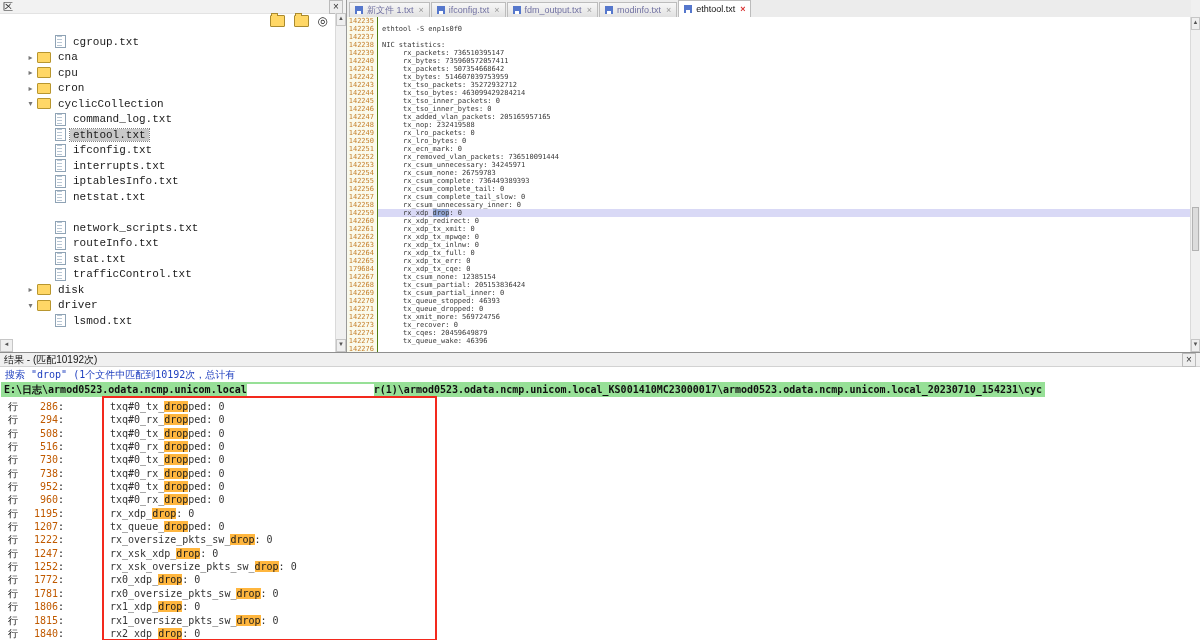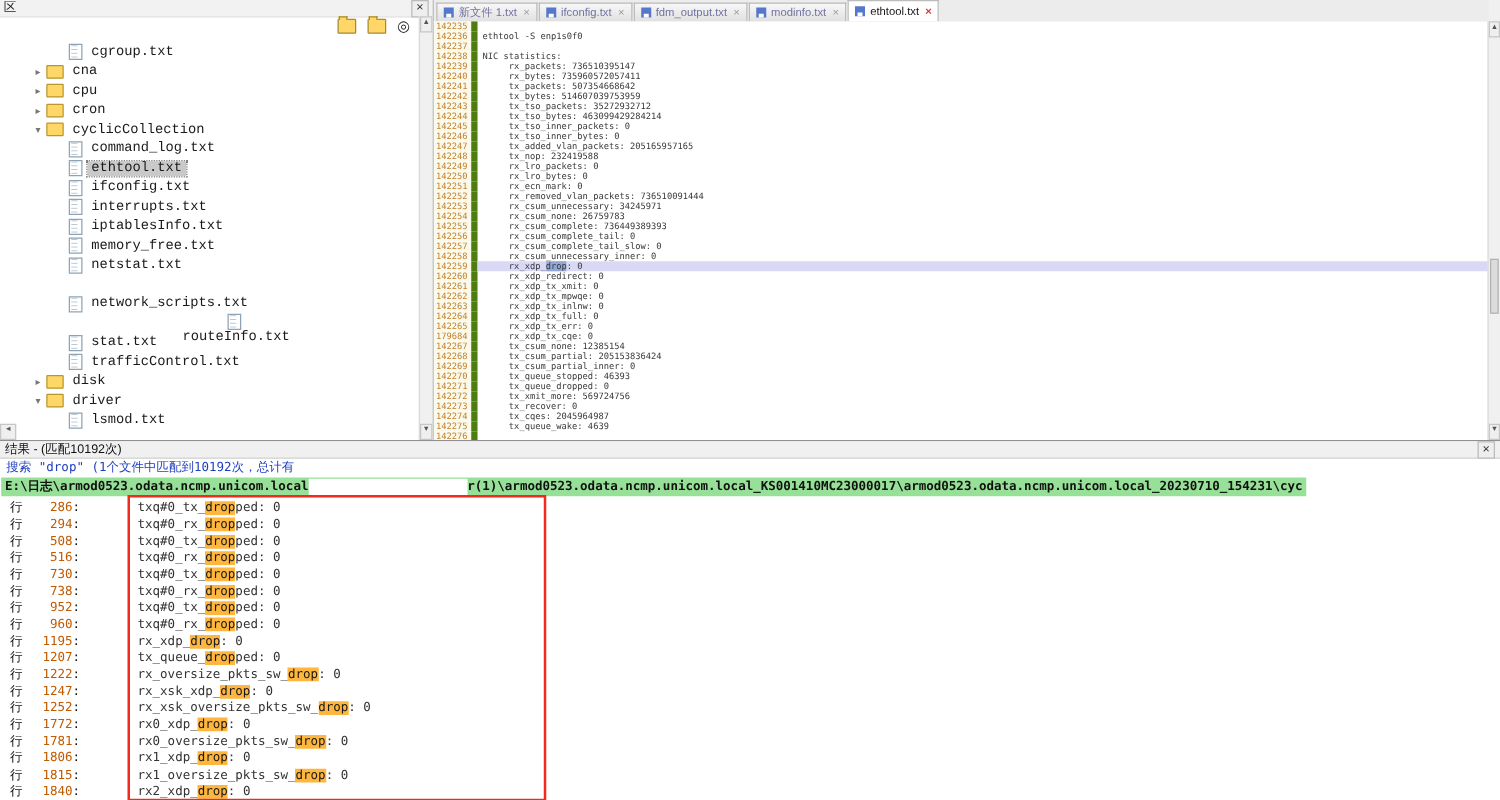--- a/index.html
+++ b/index.html
@@ -44,21 +44,21 @@
        background:linear-gradient(#f7f7f7,#e1e1e1);border:1px solid #bcbcbc;border-bottom:none;
        font-size:9px;color:#7272a2;white-space:nowrap;}
   .tab.active{height:16px;background:#fff;color:#141414;}
   .tab-icon{width:8px;height:8px;background:#5577cc;position:relative;flex:none;}
   .tab-icon:after{content:"";position:absolute;left:2px;bottom:0;width:4px;height:3px;background:#fff;}
   .tab-close{font-size:9px;color:#999;margin-left:1px;}
   .tab.active .tab-close{color:#d83030;font-weight:bold;}
   #edbody{position:absolute;top:17px;left:0;right:9px;bottom:0;background:#fff;overflow:hidden;
           font-family:"DejaVu Sans Mono",monospace;font-size:7px;line-height:8px;color:#383838;}
   .ed-line{display:flex;height:8px;}
-  .lnum{flex:none;width:27px;text-align:right;padding-right:3px;background:#fafaec;border-right:5px solid #4d7c0f;color:#c57f2a;}
+  .lnum{flex:none;width:27px;text-align:right;padding-right:3px;background:#fafaec;border-right:1px solid #4d7c0f;color:#c57f2a;}
   .ltext{white-space:pre;padding-left:4px;flex:1;}
   .ed-line.cur .ltext{background:#d9d9f6;}
   .ed-match{background:#93a7d6;}
 
   
   #res{position:absolute;left:0;top:352px;right:0;bottom:0;background:#fff;border-top:1px solid #8f8f8f;}
   .res-header{height:13px;background:#f0f0f0;border-bottom:1px solid #d2d2d2;font-size:10px;line-height:13px;
               padding-left:4px;color:#111;position:relative;}
   .res-close{position:absolute;right:4px;top:0;width:12px;height:12px;text-align:center;font-size:10px;line-height:12px;color:#333;border:1px solid #bbb;background:#eee;}
   .res-body{font-family:"DejaVu Sans Mono",monospace;font-size:10px;}
@@ -140,34 +140,29 @@
           <span class="tlabel">interrupts.txt</span>
         </div>
         <div class="tree-item" style="padding-left: 42px;">
           <span class="arrow"></span>
           <span class="ficon file"></span>
           <span class="tlabel">iptablesInfo.txt</span>
         </div>
         <div class="tree-item" style="padding-left: 42px;">
           <span class="arrow"></span>
           <span class="ficon file"></span>
-          <span class="tlabel">memory_free.txt</span>
-        </div>
-        <div class="tree-item" style="padding-left: 42px;">
-          <span class="arrow"></span>
-          <span class="ficon file"></span>
           <span class="tlabel">netstat.txt</span>
         </div>
         <div class="tree-blank"></div>
         <div class="tree-item" style="padding-left: 42px;">
           <span class="arrow"></span>
           <span class="ficon file"></span>
           <span class="tlabel">network_scripts.txt</span>
         </div>
-        <div class="tree-item" style="padding-left: 42px; flex-direction: column;">
+        <div class="tree-item" style="padding-left: 42px;">
           <span class="arrow"></span>
           <span class="ficon file"></span>
           <span class="tlabel">routeInfo.txt</span>
         </div>
         <div class="tree-item" style="padding-left: 42px;">
           <span class="arrow"></span>
           <span class="ficon file"></span>
           <span class="tlabel">stat.txt</span>
         </div>
         <div class="tree-item" style="padding-left: 42px;">

